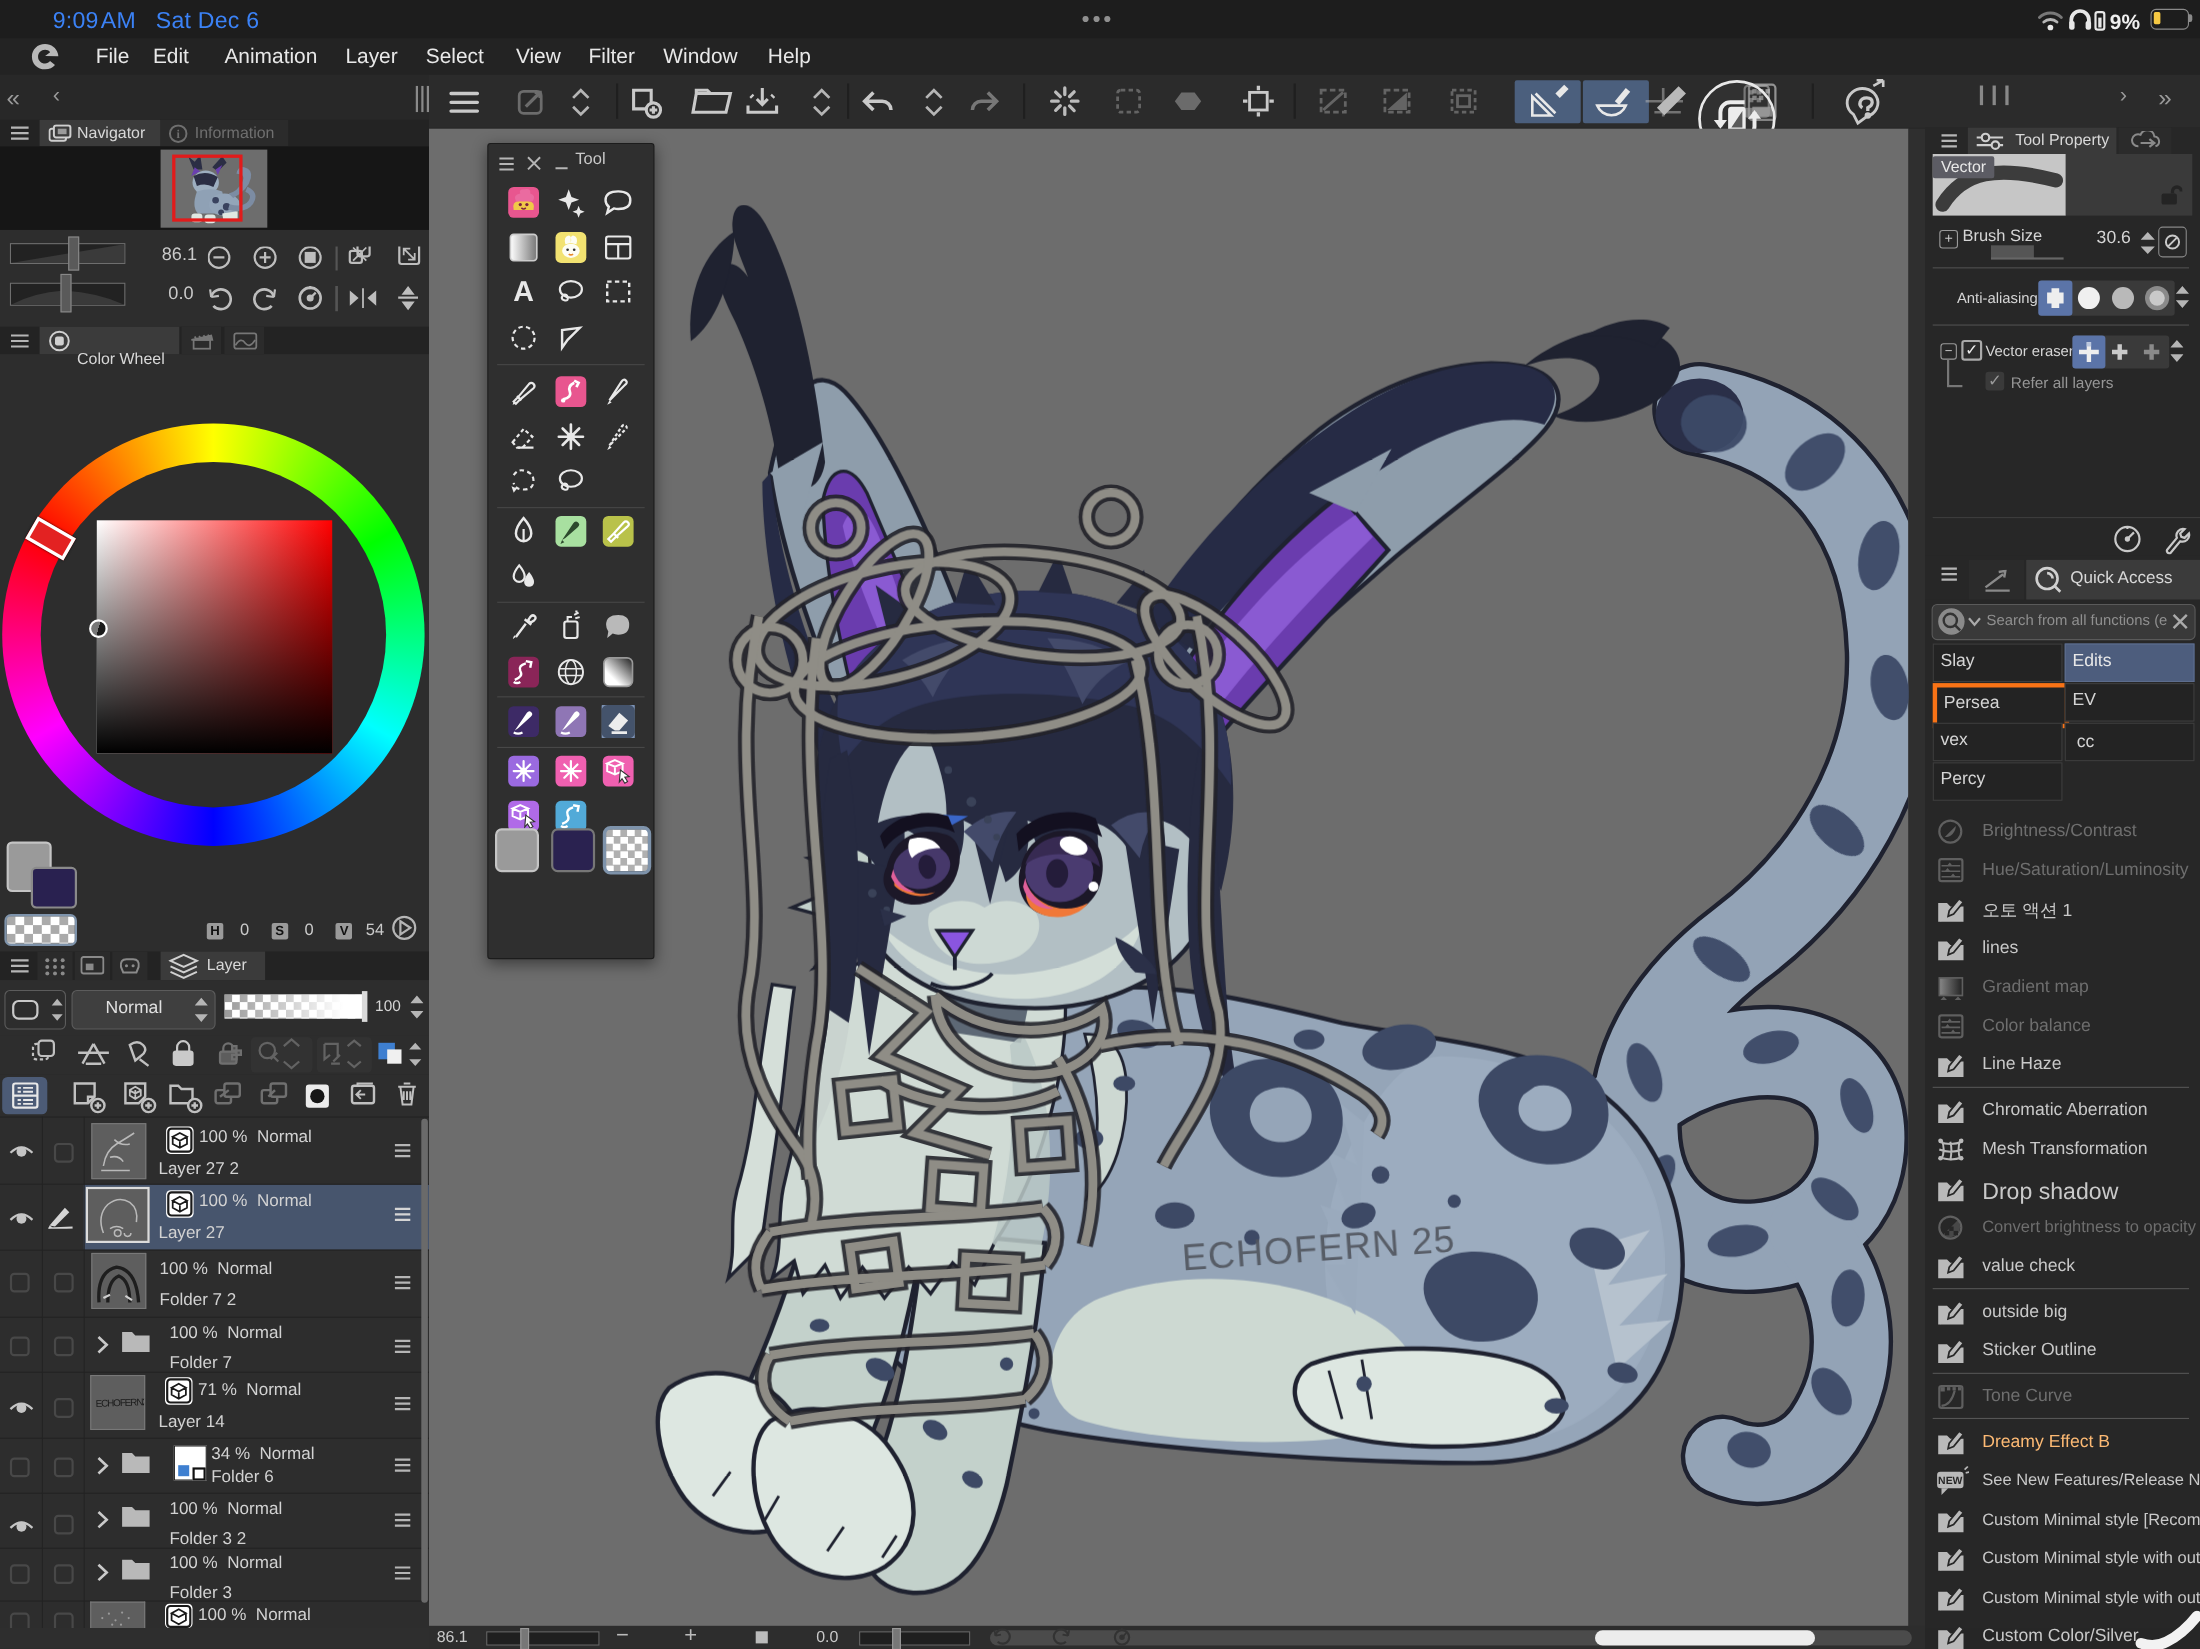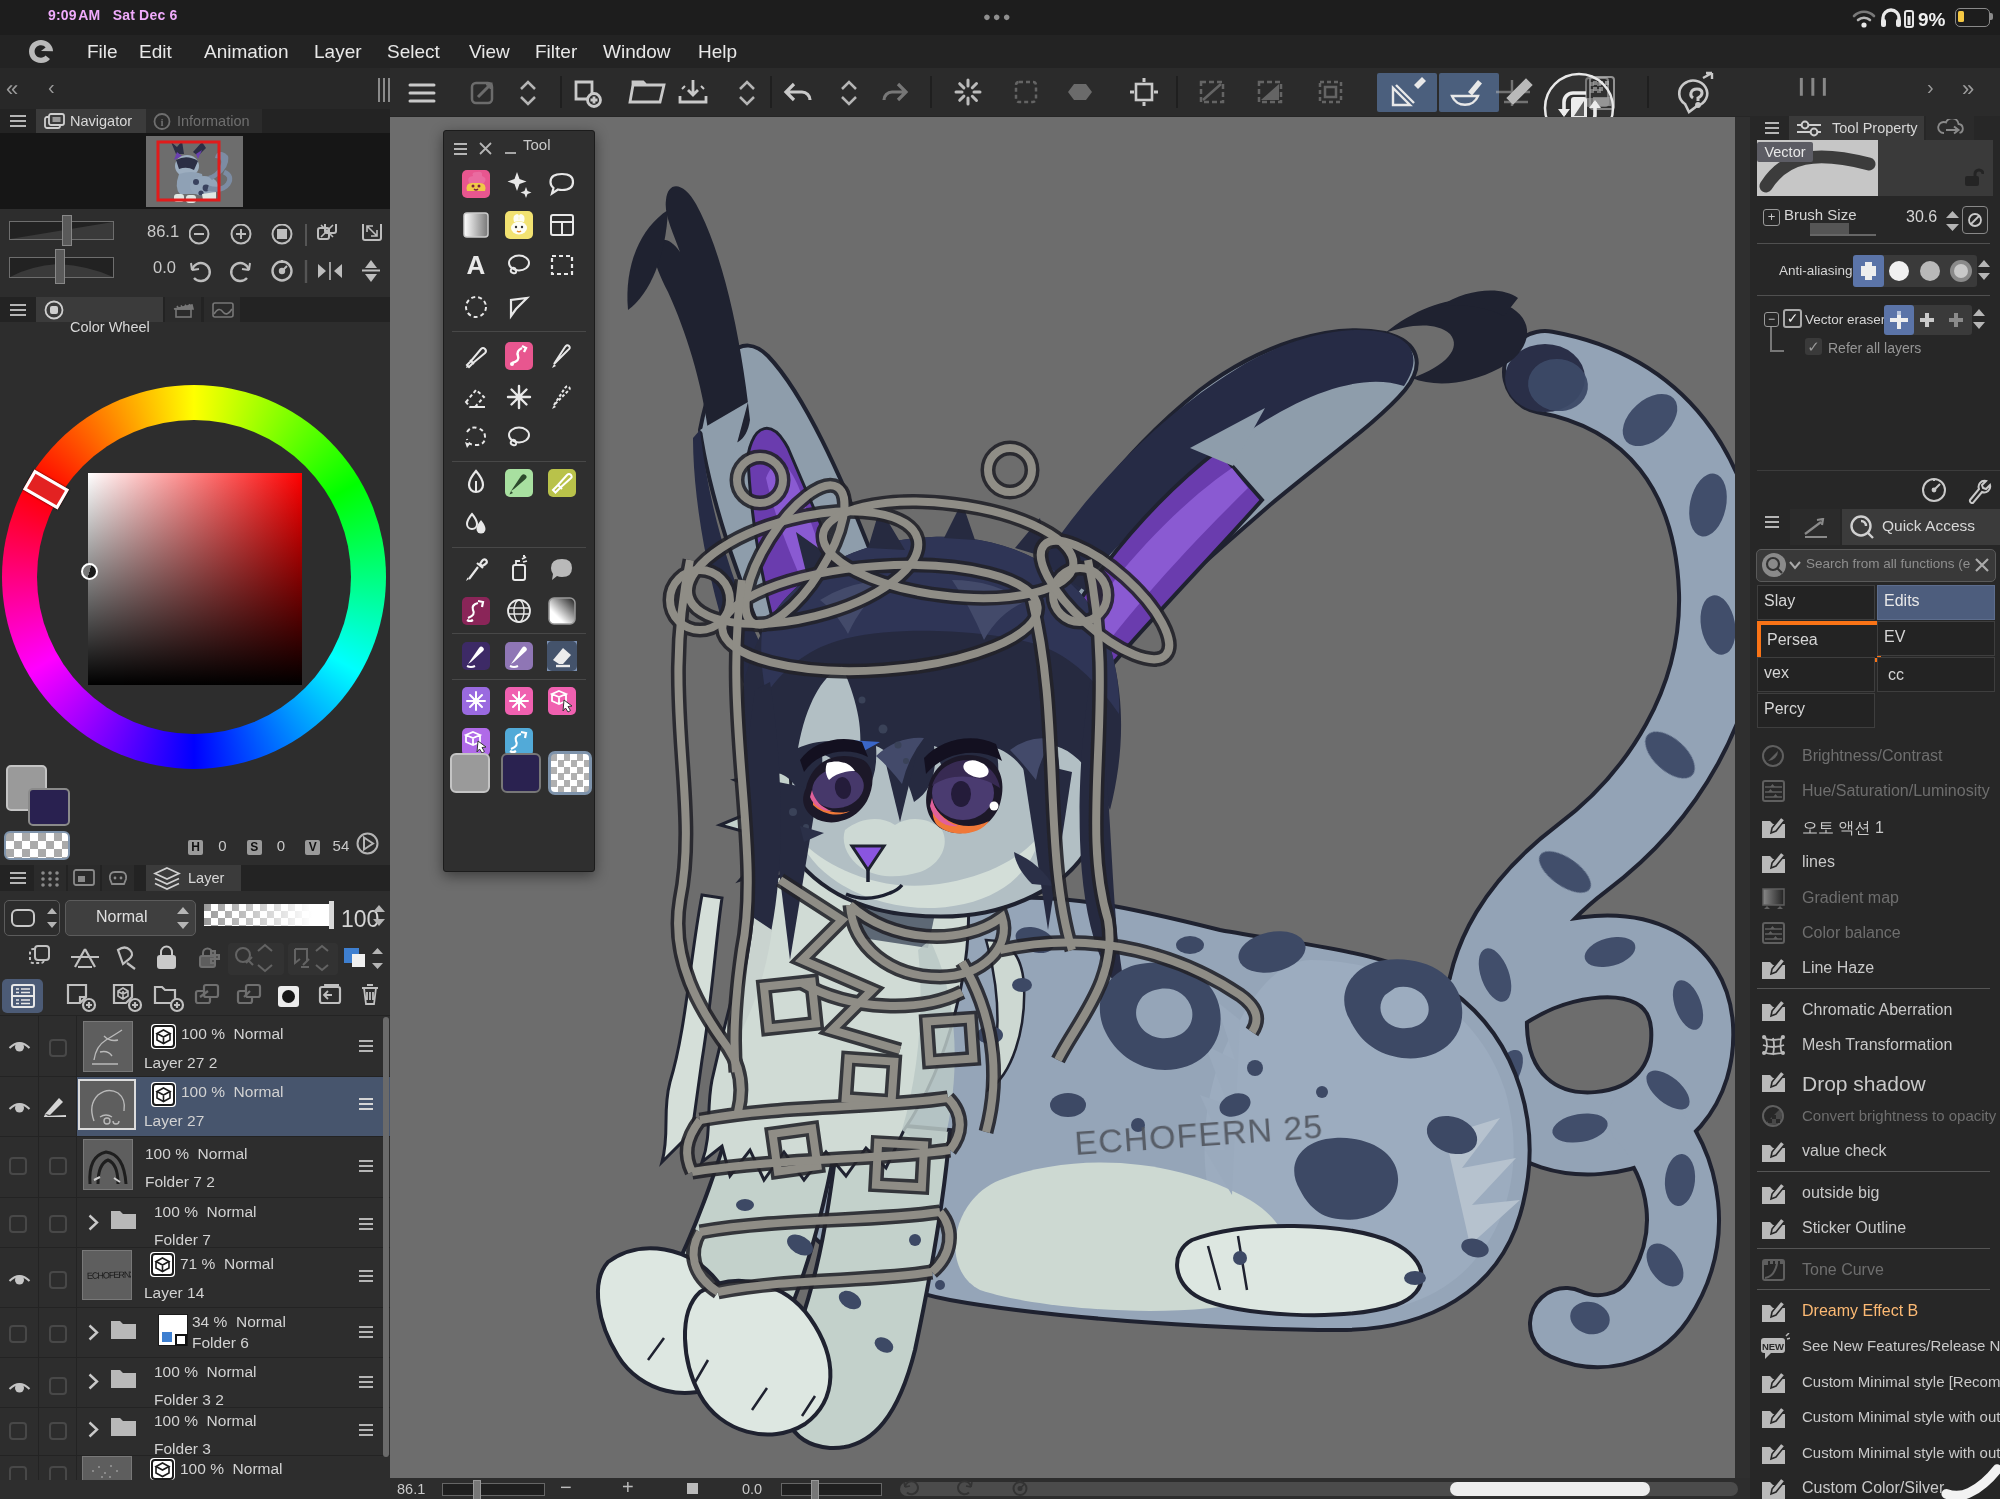--- a/index.html
+++ b/index.html
@@ -12,21 +12,21 @@
   .chk{position:absolute;width:14px;height:14px;border:2px solid #484848;border-radius:4px;}
   .hline{position:absolute;left:0;width:390px;height:1px;background:#232323;}
   .qrow{position:absolute;left:1758px;height:35px;font-size:16px;color:#c9c9c9;}
   .qtxt{position:absolute;left:44px;top:8px;white-space:nowrap;}
 </style>
 </head>
 <body>
 <div id="root">
 
   <div class="abs" style="left:0;top:0;width:2000px;height:35px;background:#1d1d1d;"></div>
-  <div class="abs" style="left:48px;top:7px;font-size:14px;font-weight:bold;color:#f0abfc;letter-spacing:.2px;">9:09 AM&nbsp;&nbsp; Sat Dec 6</div>
+  <div class="abs" style="left:48px;top:7px;font-size:21px;font-weight:normal;color:#3b82f6;letter-spacing:.2px;">9:09 AM&nbsp;&nbsp; Sat Dec 6</div>
   <div class="abs" style="left:983px;top:9px;color:#8f8f8f;font-size:13px;letter-spacing:2px;">●●●</div>
 
   <div class="abs" style="left:1852px;top:4px;">
     <svg width="140" height="28" viewBox="0 0 140 28">
       <g fill="none" stroke="#e8e8e8" stroke-width="2.6" stroke-linecap="round">
         <path d="M2 12 a14 14 0 0 1 20 0" opacity=".45"></path>
         <path d="M6 16 a9 9 0 0 1 12 0" opacity=".75"></path>
       </g>
       <circle cx="12" cy="21" r="2.6" fill="#e8e8e8"></circle>
       <path d="M31 17 v-3 a8 8 0 0 1 16 0 v3" fill="none" stroke="#e8e8e8" stroke-width="3.4"></path>
@@ -439,21 +439,21 @@
       <div class="abs" style="left:65px;top:791px;width:129px;height:34px;background:#3f3f3f;border:1px solid #5c5c5c;border-radius:5px;">
         <div class="abs" style="left:30px;top:7px;font-size:16px;color:#e0e0e0;">Normal</div>
         <svg class="abs" style="right:6px;top:4px;" width="12" height="26">
             <path d="M0 9 l6 -7 l6 7 Z M0 17 l6 7 l6 -7 Z" fill="#b5b5b5"></path>
           </svg>
       </div>
       <div class="abs" style="left:204px;top:795px;width:127px;height:22px;background:conic-gradient(#fff 90deg,#9a9a9a 90deg 180deg,#fff 180deg 270deg,#9a9a9a 270deg) 0 0/14px 14px;">
         <div class="abs" style="left:0;top:0;width:127px;height:22px;background:linear-gradient(to right,rgba(255,255,255,0),#fff 85%);"></div>
       </div>
       <div class="abs" style="left:329px;top:792px;width:5px;height:28px;background:#d9d9d9;"></div>
-      <div class="abs" style="left:341px;top:797px;font-size:23px;color:#d5d5d5;">100</div>
+      <div class="abs" style="left:341px;top:797px;font-size:14px;color:#d5d5d5;">100</div>
       <svg class="abs" style="left:373px;top:795px;" width="12" height="24">
           <path d="M0 8 l6 -7 l6 7 Z M0 15 l6 7 l6 -7 Z" fill="#b5b5b5"></path>
         </svg>
 
       <div class="abs" style="left:0;top:832px;width:390px;height:36px;background:#2d2d2d;"></div>
       <svg class="abs" style="left:0;top:832px;" width="390" height="36" viewBox="0 0 390 36">
         <g fill="none" stroke="#c0c0c0" stroke-width="2">
           <rect x="30" y="8" width="14" height="14" rx="3" stroke-dasharray="3 2.4"></rect>
           <rect x="35" y="5" width="14" height="14" rx="3" fill="#2d2d2d"></rect>
           <path d="M75 26 l10 -18 M85 8 l10 18 M71 16 l28 0 M78 26 l14 0" stroke-width="2.2"></path>

